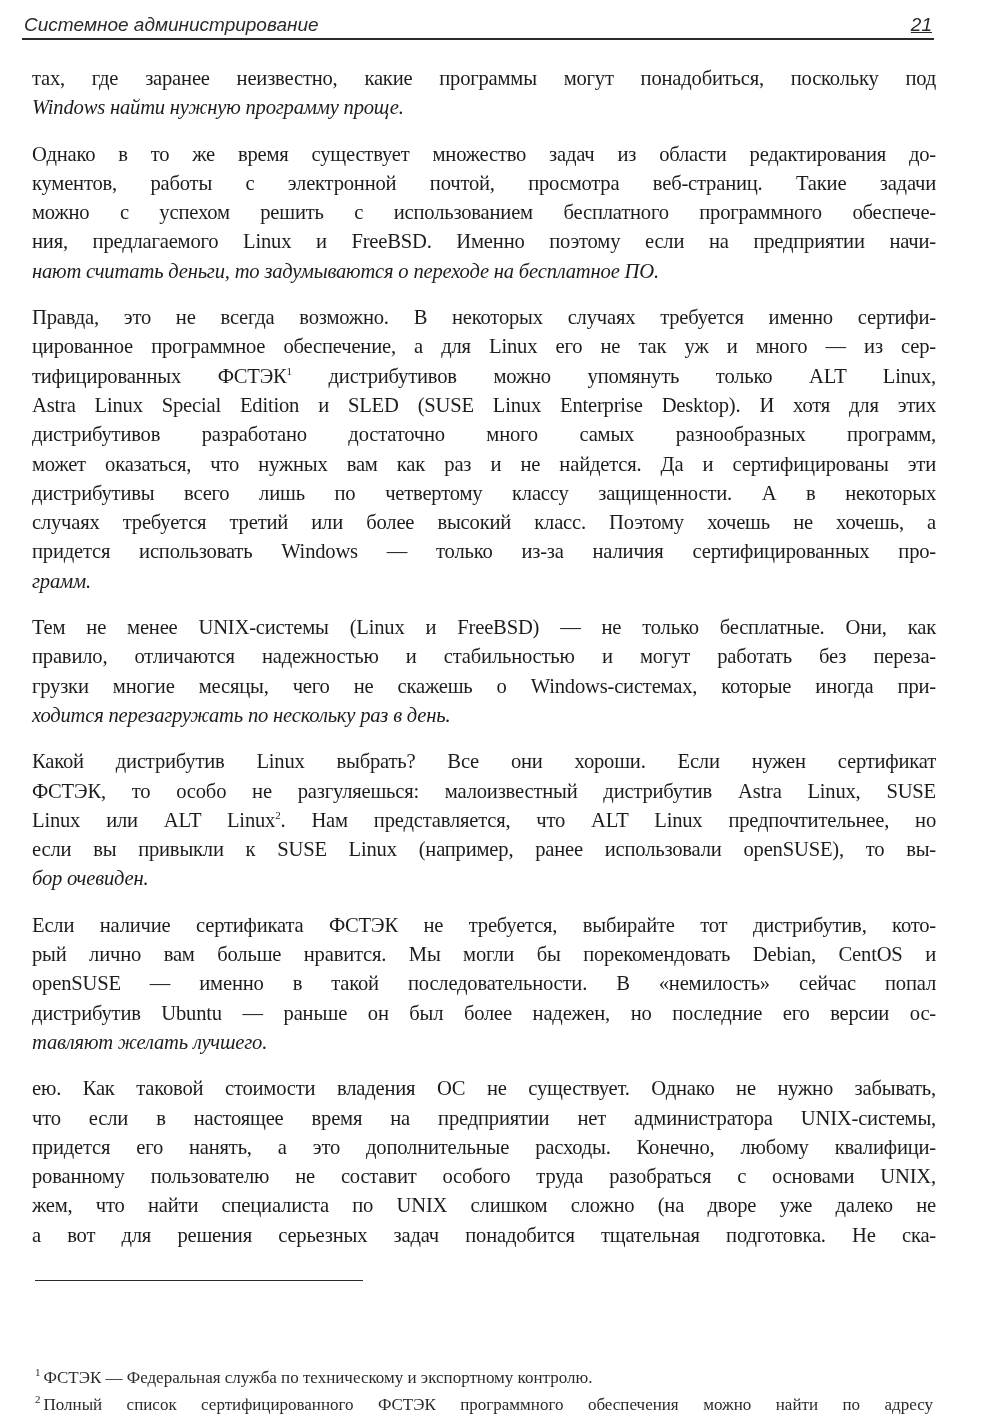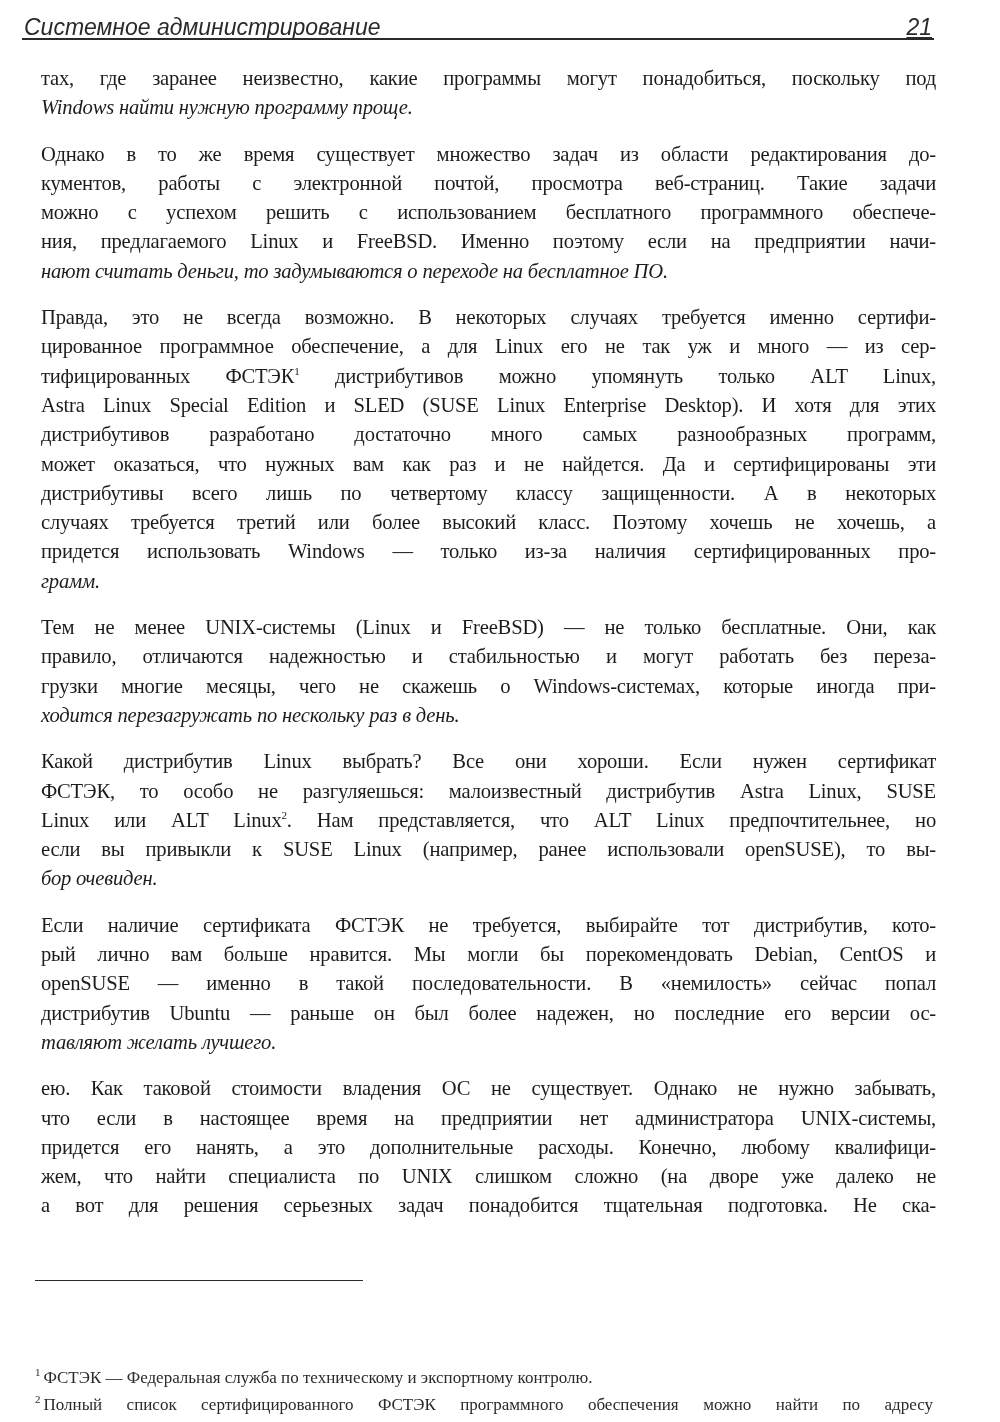--- a/index.html
+++ b/index.html
@@ -8,40 +8,39 @@
       background: #ffffff;
       position: relative;
       overflow: hidden;
       color: #1c1c1c;
     }
     .page-header {
       position: absolute; left: 22px; top: 10px; width: 912px; height: 28px;
       border-bottom: 2px solid #2a2a2a;
       font-family: "Liberation Sans", sans-serif;
       font-style: italic;
-      font-size: 23px;
+      font-size: 19px;
       color: #2a2a2a;
     }
     .page-header .title { position: absolute; left: 2px; top: 4px; }
     .page-header .num { position: absolute; right: 2px; top: 4px; text-decoration: underline; }
     .body-text {
       position: absolute; left: 32px; top: 64px; width: 904px;
       font-family: "Liberation Serif", serif;
       font-size: 20.6px;
       letter-spacing: -0.2px;
     }
     .para { margin: 0 0 17px 0; }
     .line {
       display: block;
       height: 29.3px;
       line-height: 29.3px;
       white-space: nowrap;
       text-align: justify;
       text-align-last: justify;
-      margin-left: 9px;
     }
     .line.last { text-align-last: left; font-style: italic; }
     sup { font-size: 11px; vertical-align: 8px; line-height: 0; }
     .fn-rule {
       position: absolute; left: 35px; top: 1280px; width: 328px; height: 0;
       border-top: 1.5px solid #2a2a2a;
     }
     .footnotes {
       position: absolute; left: 35px; top: 1364px; width: 900px;
       font-family: "Liberation Serif", serif;
@@ -101,20 +100,21 @@
       <span class="line">Если наличие сертификата ФСТЭК не требуется, выбирайте тот дистрибутив, кото-</span>
       <span class="line">рый лично вам больше нравится. Мы могли бы порекомендовать Debian, CentOS и</span>
       <span class="line">openSUSE — именно в такой последовательности. В «немилость» сейчас попал</span>
       <span class="line">дистрибутив Ubuntu — раньше он был более надежен, но последние его версии ос-</span>
       <span class="line last">тавляют желать лучшего.</span>
     </div>
     <div class="para">
       <span class="line">ею. Как таковой стоимости владения ОС не существует. Однако не нужно забывать,</span>
       <span class="line">что если в настоящее время на предприятии нет администратора UNIX-системы,</span>
       <span class="line">придется его нанять, а это дополнительные расходы. Конечно, любому квалифици-</span>
+      <span class="line">рованному пользователю не составит особого труда разобраться с основами UNIX,</span>
       <span class="line">жем, что найти специалиста по UNIX слишком сложно (на дворе уже далеко не</span>
       <span class="line">а вот для решения серьезных задач понадобится тщательная подготовка. Не ска-</span>
     </div>
   </div>
 
 <div class="fn-rule"></div>
 
 <div class="footnotes">
   <div class="fn"><sup>1</sup><span>ФСТЭК — Федеральная служба по техническому и экспортному контролю.</span></div>
   <div class="fn justify"><sup>2</sup><span>Полный список сертифицированного ФСТЭК программного обеспечения можно найти по адресу</span></div>

